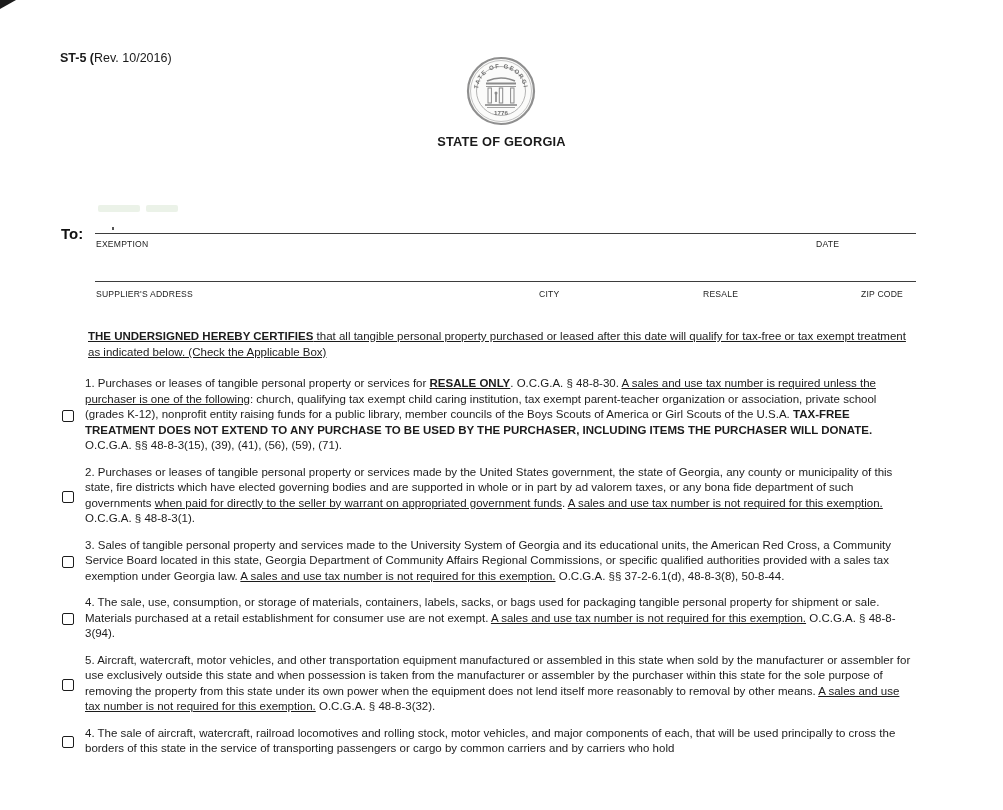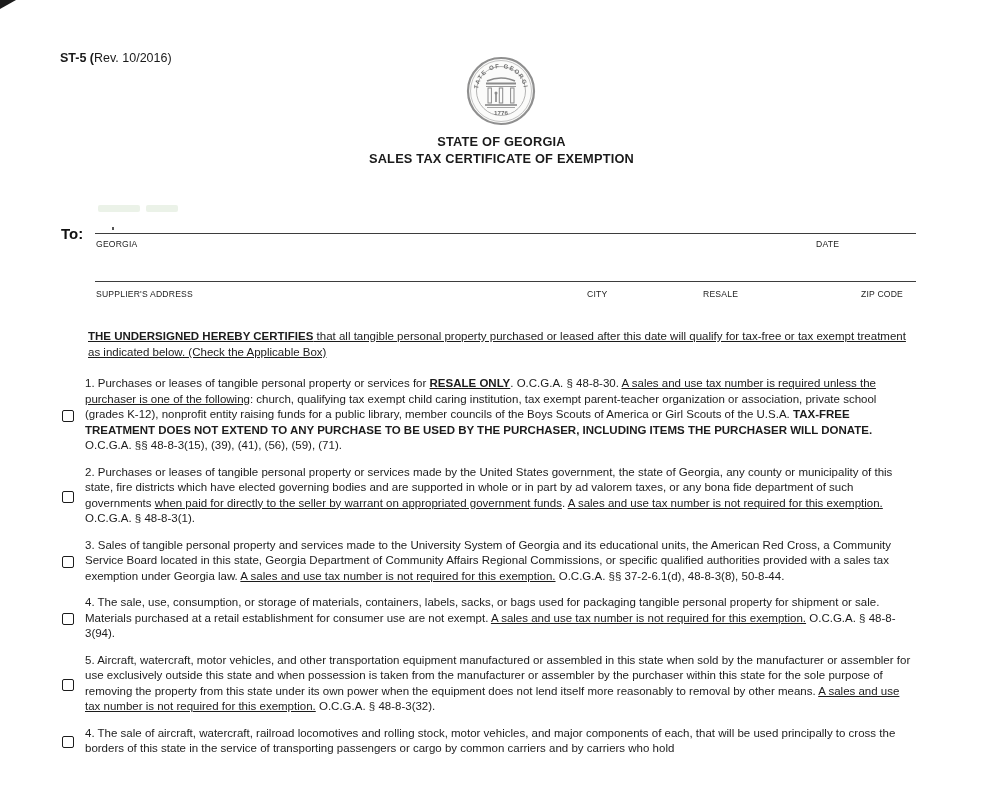--- a/index.html
+++ b/index.html
@@ -67,35 +67,34 @@
   <rect x="45.6" y="33" width="3.4" height="15" fill="none" stroke="#8a8a8a" stroke-width="1"></rect>
   <circle cx="31" cy="38" r="1.5" fill="#8a8a8a"></circle>
   <line x1="31" y1="39" x2="31" y2="47" stroke="#8a8a8a" stroke-width="1.6"></line>
   <line x1="20" y1="50" x2="52" y2="50" stroke="#8a8a8a" stroke-width="1.6"></line>
   <line x1="22" y1="52.5" x2="50" y2="52.5" stroke="#9a9a9a" stroke-width="0.9"></line>
   <text x="36" y="60" font-size="6.2" fill="#6e6e6e" font-weight="bold" text-anchor="middle" font-family="Liberation Sans, sans-serif">1776</text>
 </svg>
 
 <div class="title-block">
   <div class="title-line">STATE OF GEORGIA</div>
-  <div class="title-line">SALES TAX CERTIFICATE OF EXEMPTION</div>
 </div>
 
 <div class="faint-artifact" style="left:98px; top:205px; width:42px;"></div>
 <div class="faint-artifact" style="left:146px; top:205px; width:32px;"></div>
 
 <div class="to-label">To:</div>
 <div class="supplier-line"></div>
 <div class="stray-dot"></div>
-<div class="field-label" style="left:96px; top:239px;">GEORGIA</div>
+<div class="field-label" style="left:96px; top:239px;">EXEMPTION</div>
 <div class="field-label" style="left:816px; top:239px;">DATE</div>
 
 <div class="address-line"></div>
 <div class="field-label" style="left:96px; top:289px;">SUPPLIER'S ADDRESS</div>
-<div class="field-label" style="left:539px; top:289px;margin-left:48px;">CITY</div>
+<div class="field-label" style="left:539px; top:289px;">CITY</div>
 <div class="field-label" style="left:703px; top:289px;">RESALE</div>
 <div class="field-label" style="left:861px; top:289px;">ZIP CODE</div>
 
 <div class="cert"><span class="b">THE UNDERSIGNED HEREBY CERTIFIES</span><span> that all tangible personal property purchased or leased after this date will qualify for tax-free or tax exempt treatment as indicated below. (Check the Applicable Box)</span></div>
 
 <div class="items">
   <div class="item">
     <span class="checkbox"></span>
     <div class="item-text"><span>1. Purchases or leases of tangible personal property or services for </span><span class="b u">RESALE ONLY</span><span>. O.C.G.A. § 48-8-30. </span><span class="u">A sales and use tax number is required unless the purchaser is one of the following</span><span>:  church, qualifying tax exempt child caring institution, tax exempt parent-teacher organization or association, private school (grades K-12), nonprofit entity raising funds for a public library, member councils of the Boys Scouts of America or Girl Scouts of the U.S.A. </span><span class="b">TAX-FREE TREATMENT DOES NOT EXTEND TO ANY PURCHASE TO BE USED BY THE PURCHASER, INCLUDING ITEMS THE PURCHASER WILL DONATE.</span><span> O.C.G.A. §§ 48-8-3(15), (39), (41), (56), (59), (71).</span></div>
   </div>

